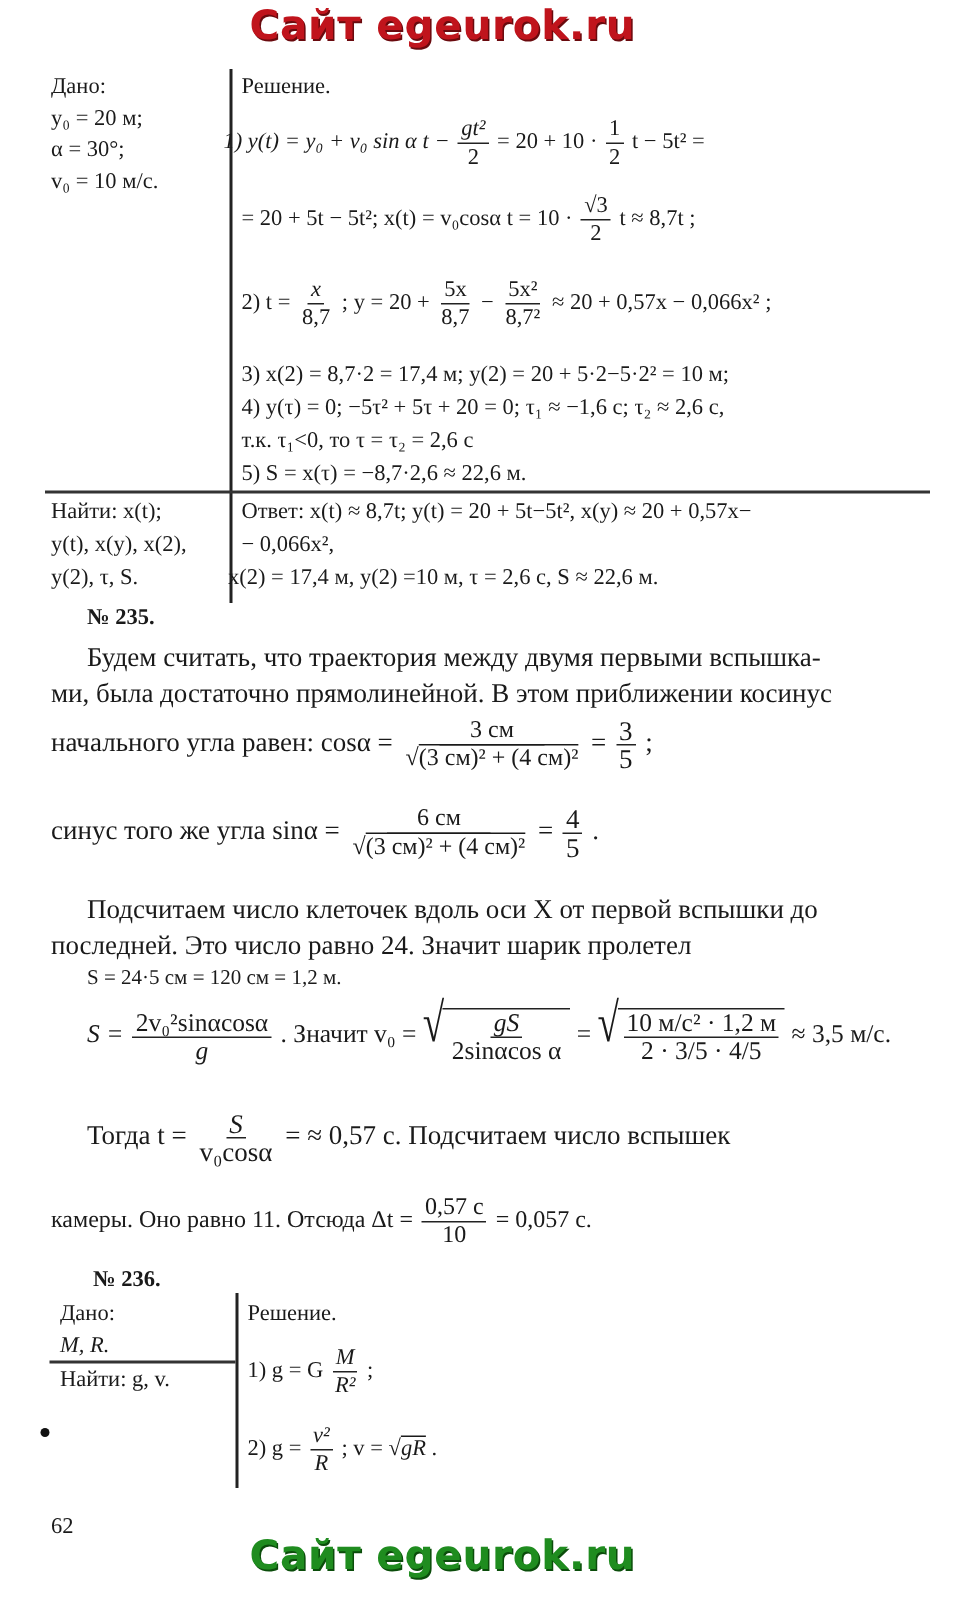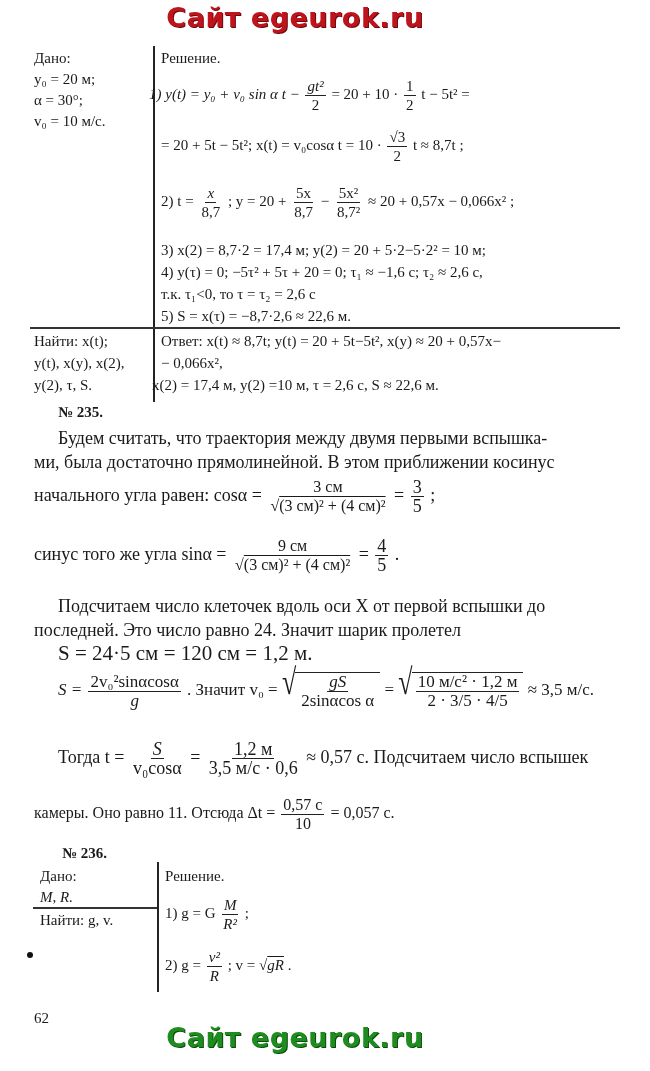--- a/index.html
+++ b/index.html
@@ -107,34 +107,34 @@
   <span class="frac">
       <span class="n">3</span>
       <span class="d">5</span>
     </span>
   <span>;</span>
 </div>
 
 <div class="abs t" style="left:34px; top:537px; font-size:18px;">
   <span>синус того же угла  sinα =</span>
   <span class="frac" style="font-size:16px;">
-      <span class="n" style="padding:0 20px;">9 см</span>
+      <span class="n" style="padding:0 20px;">6 см</span>
       <span class="d">√<span style="text-decoration:overline;">(3 см)² + (4 см)²</span></span>
     </span>
   <span>=</span>
   <span class="frac">
       <span class="n">4</span>
       <span class="d">5</span>
     </span>
   <span>.</span>
 </div>
 
 <div class="abs t" style="left:58px; top:596px; font-size:18px;">Подсчитаем число клеточек вдоль оси X от первой вспышки до</div>
 <div class="abs t" style="left:34px; top:620px; font-size:18px;">последней. Это число равно 24. Значит шарик пролетел</div>
-<div class="abs t" style="left:58px; top:643px; font-size:21px;">S = 24·5 см = 120 см = 1,2 м.</div>
+<div class="abs t" style="left:58px; top:643px; font-size:14px;">S = 24·5 см = 120 см = 1,2 м.</div>
 
 <div class="abs t" style="left:58px; top:672px; font-size:17px;">
   <i>S =</i>
   <span class="frac">
       <span class="n">2v₀²sinαcosα</span>
       <span class="d"><i>g</i></span>
     </span>
   <span>. Значит  v₀ =</span>
   <span class="sqrt">
       <span class="rad">√</span>
@@ -158,24 +158,20 @@
   <span>≈ 3,5 м/с.</span>
 </div>
 
 <div class="abs t" style="left:58px; top:740px; font-size:18px;">
   <span>Тогда  t =</span>
   <span class="frac">
       <span class="n"><i>S</i></span>
       <span class="d">v₀cosα</span>
     </span>
   <span>=</span>
-  <span class="frac">
-      <span class="n">1,2 м</span>
-      <span class="d">3,5 м/с · 0,6</span>
-    </span>
   <span>≈ 0,57 с. Подсчитаем число вспышек</span>
 </div>
 
 <div class="abs t" style="left:34px; top:796px; font-size:16px;">
   <span>камеры. Оно равно 11. Отсюда  Δt =</span>
   <span class="frac">
       <span class="n">0,57 с</span>
       <span class="d">10</span>
     </span>
   <span>= 0,057 с.</span>

